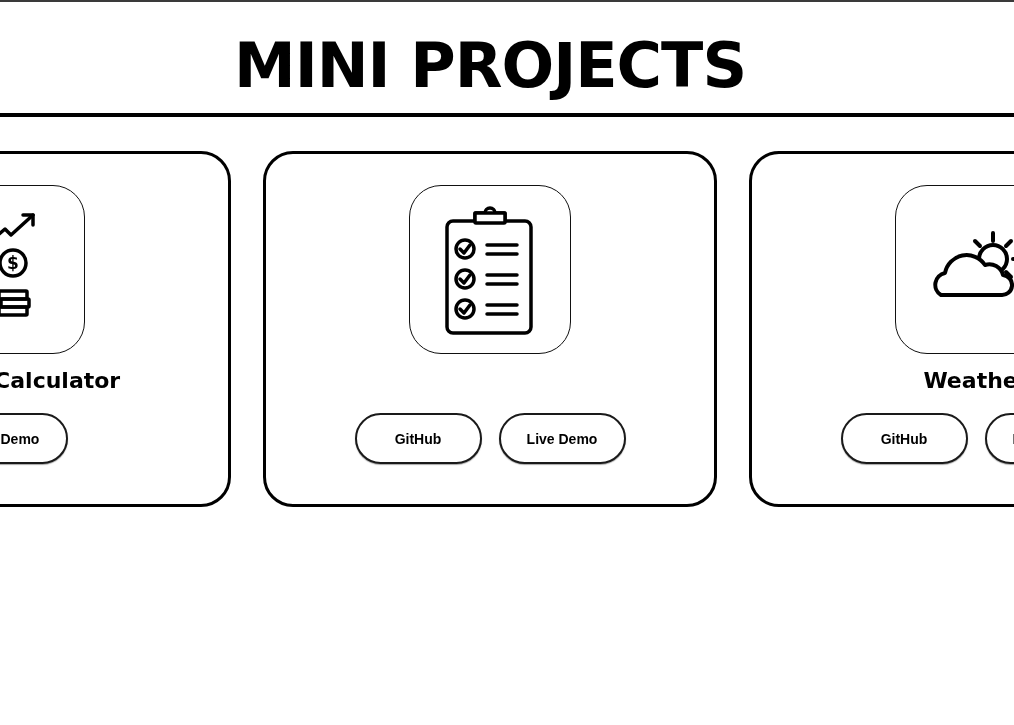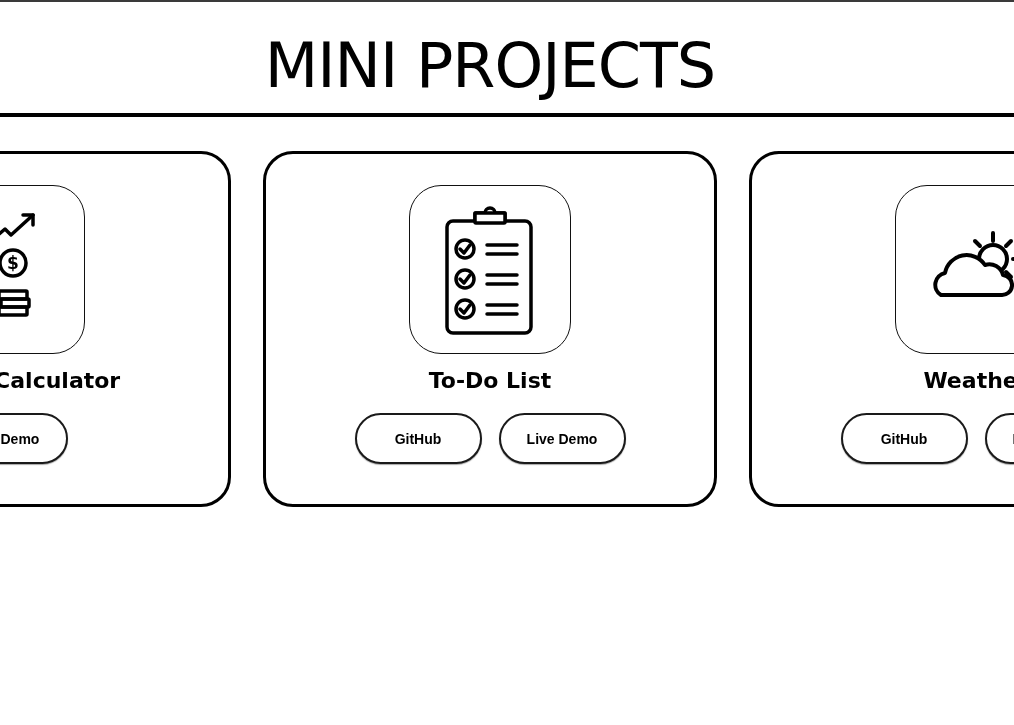--- a/index.html
+++ b/index.html
@@ -17,21 +17,21 @@
       left: 0; top: 0;
       width: 1014px; height: 2px;
       background: #3a3a3a;
     }
     .page-title {
       position: absolute;
       left: 0; top: 26px;
       width: 980px;
       text-align: center;
       font-family: "DejaVu Sans", sans-serif;
-      font-weight: normal;
+      font-weight: bold;
       font-size: 62px;
       letter-spacing: -1px;
       line-height: 80px;
       margin: 0;
     }
     .title-rule {
       position: absolute;
       left: 0; top: 113px;
       width: 1014px; height: 4px;
       background: #000;
@@ -172,21 +172,20 @@
           <polyline points="25,104 29,108 35,100"></polyline>
 
           <line x1="52" y1="40" x2="82" y2="40"></line>
           <line x1="52" y1="49" x2="82" y2="49"></line>
           <line x1="52" y1="70" x2="82" y2="70"></line>
           <line x1="52" y1="79" x2="82" y2="79"></line>
           <line x1="52" y1="100" x2="82" y2="100"></line>
           <line x1="52" y1="109" x2="82" y2="109"></line>
         </svg>
       </div>
-      <div class="card-title">To-Do List</div>
       <div class="btn-row">
         <div class="btn">GitHub</div>
         <div class="btn">Live Demo</div>
       </div>
     </div>
 
     <div class="card">
       <div class="icon-box">
         <svg viewBox="0 0 110 130" fill="none" stroke="#000" stroke-width="4" stroke-linecap="round" stroke-linejoin="round">
 

